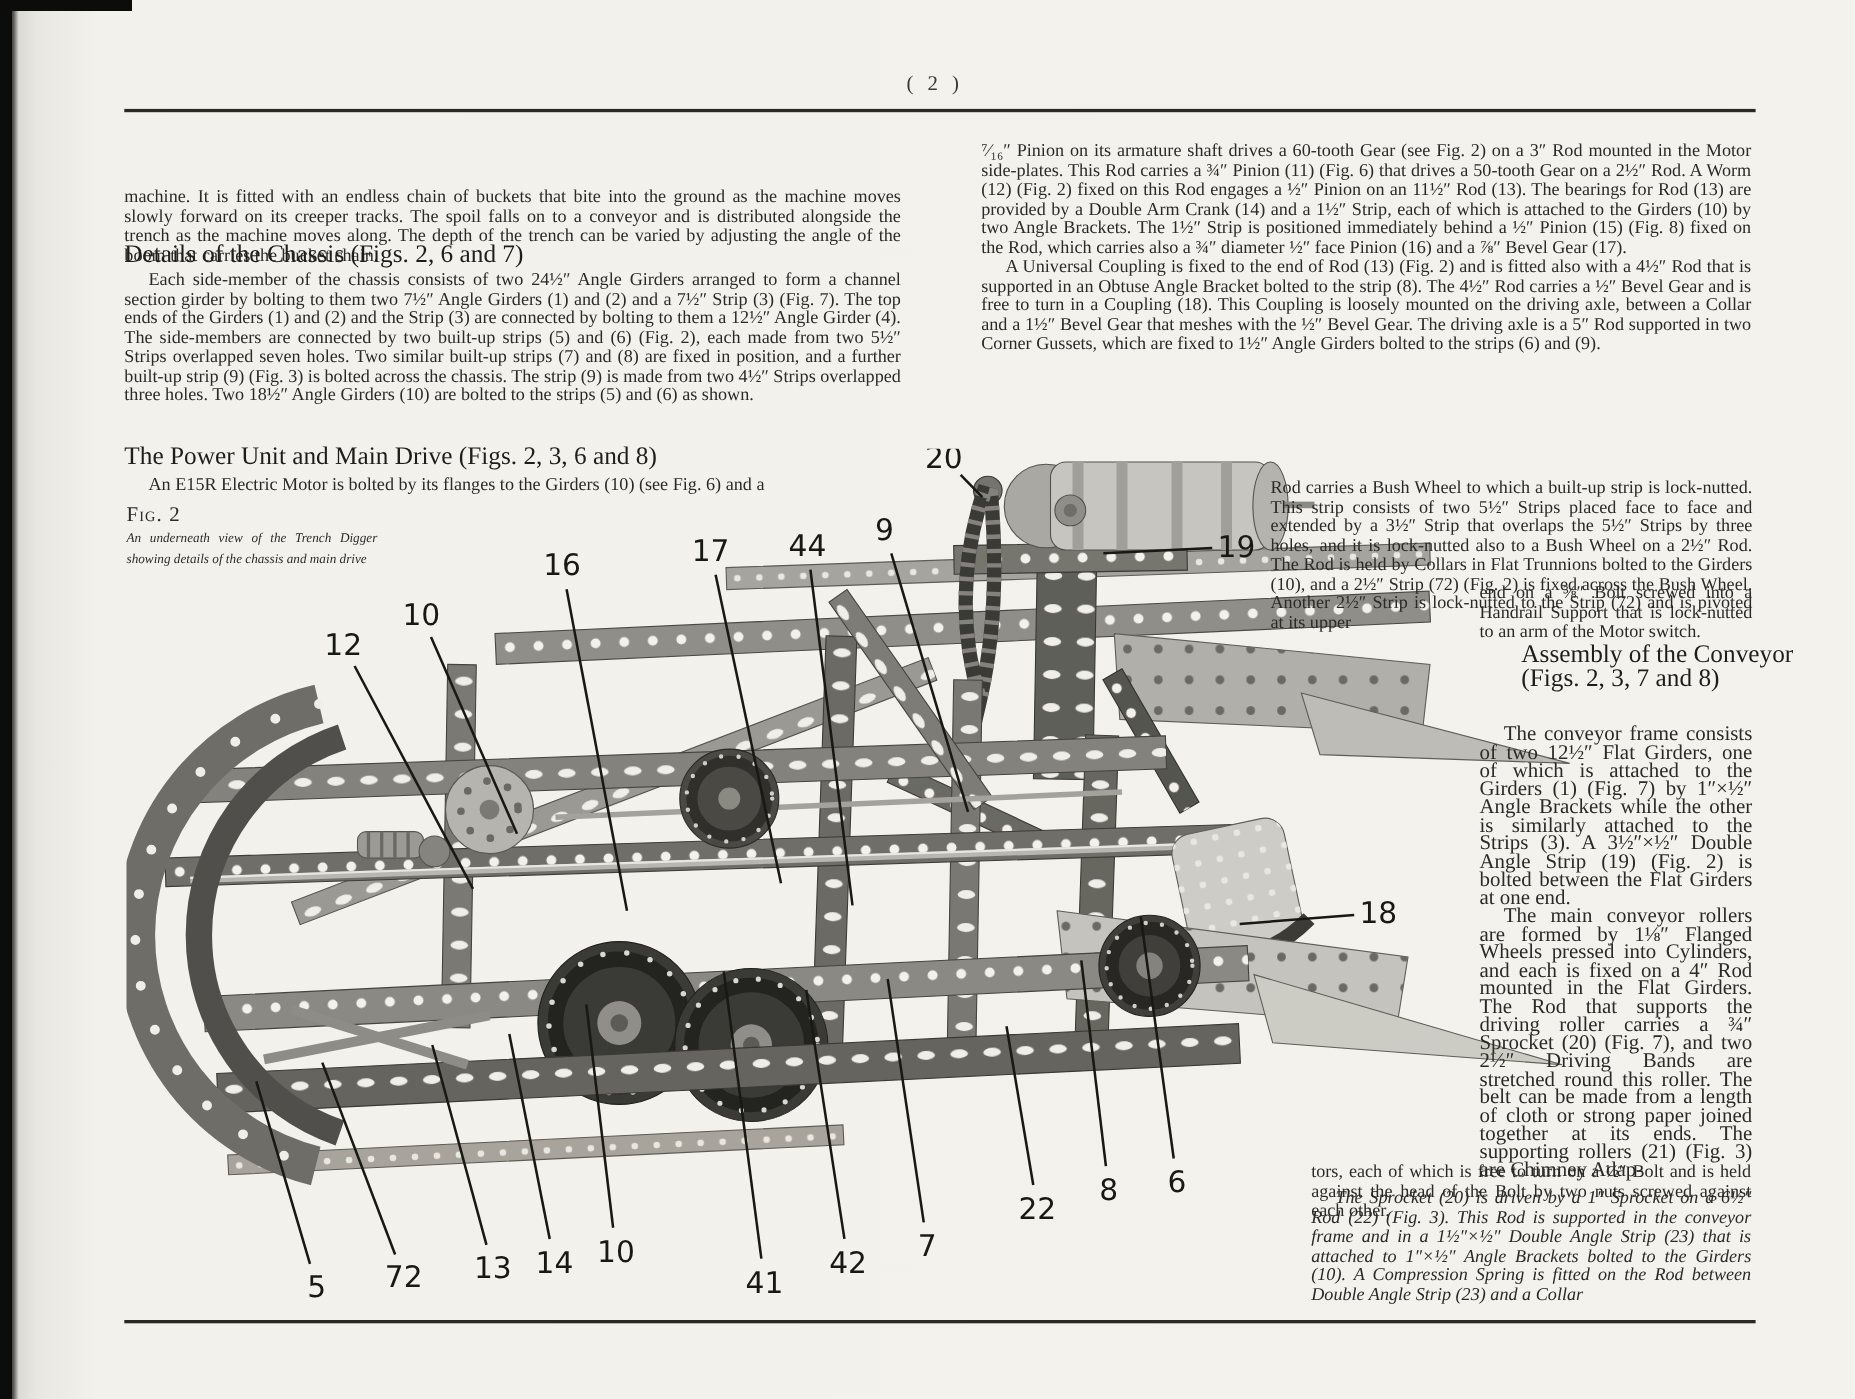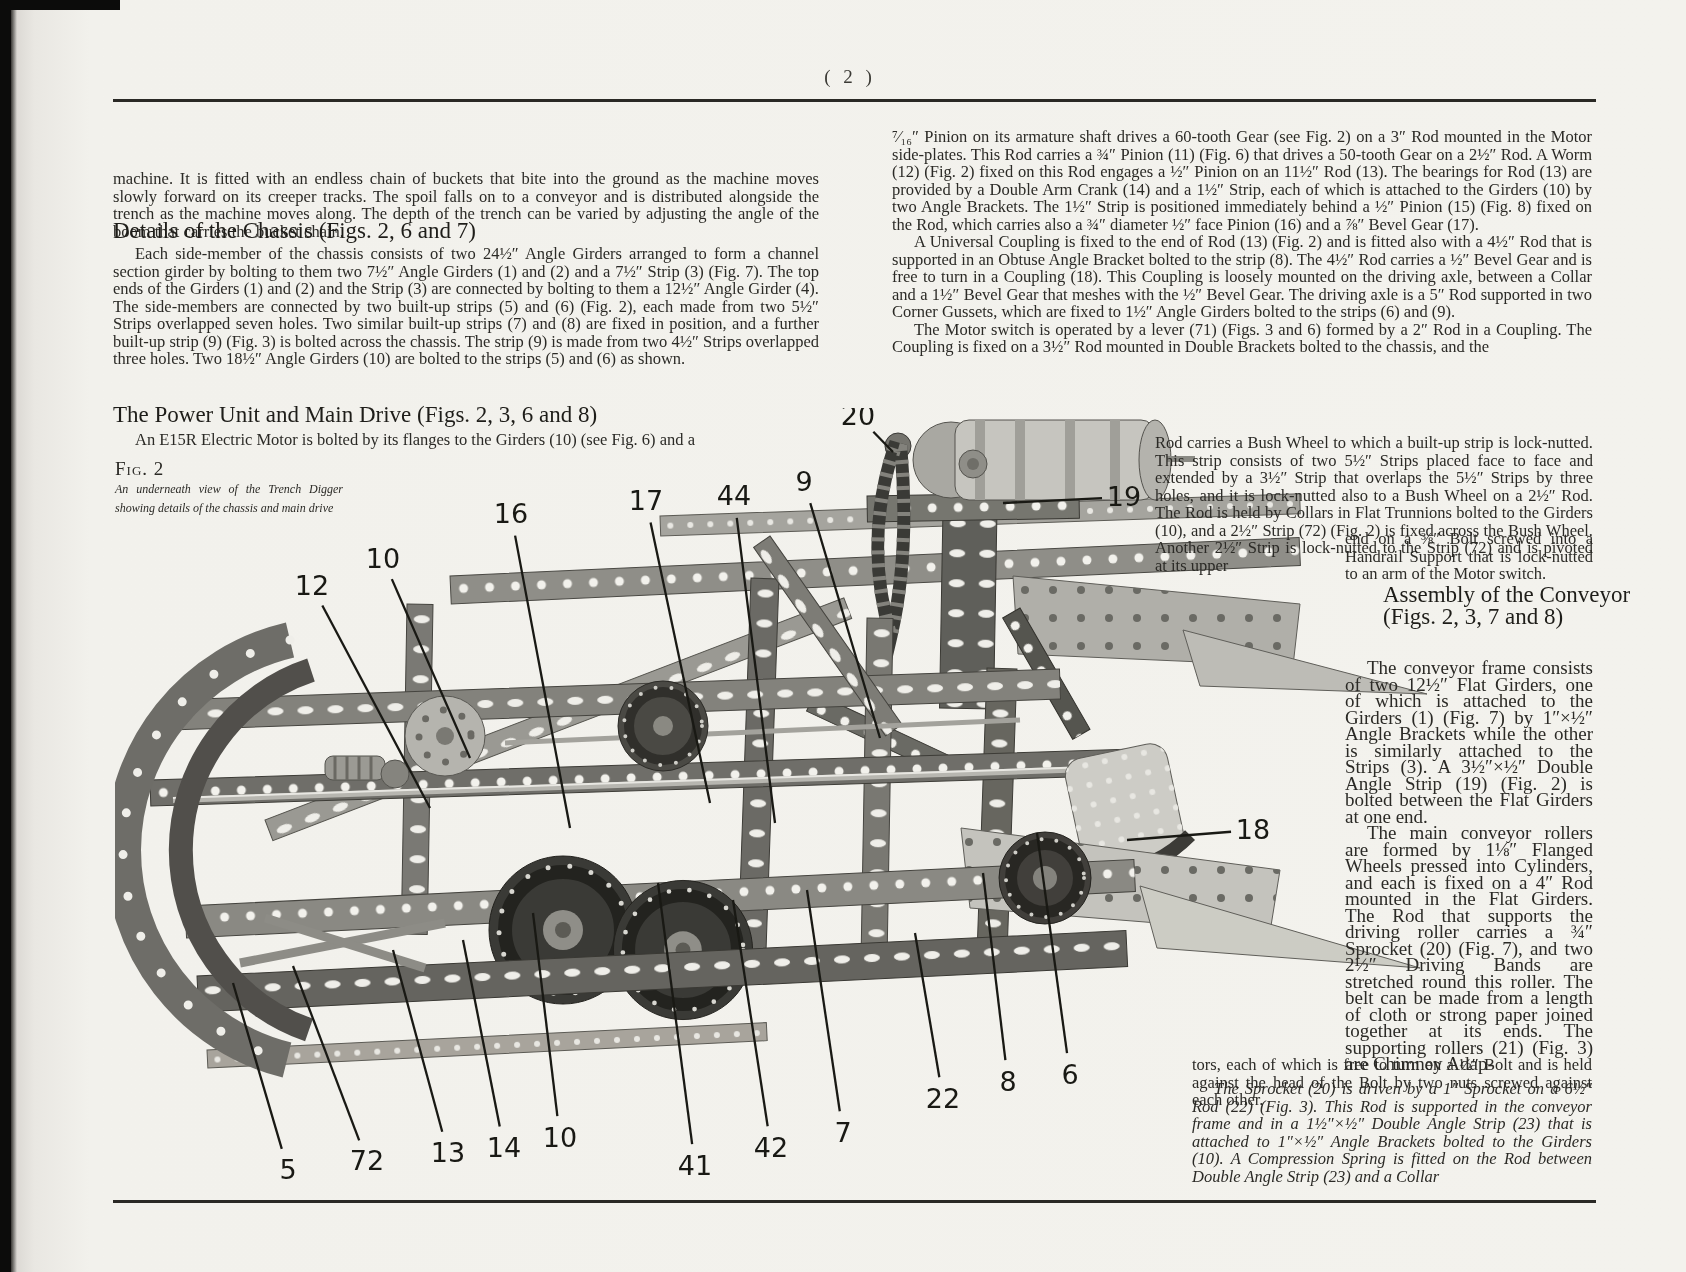--- a/index.html
+++ b/index.html
@@ -276,21 +276,20 @@
   <p class="indent">An E15R Electric Motor is bolted by its flanges to the Girders (10) (see Fig. 6) and a</p>
 </div>
 <div class="caption" style="left:115px;top:458px;width:228px;">
   <div class="figlab">Fig. 2</div>
   <div class="cap-italic">An underneath view of the Trench Digger showing details of the chassis and main drive</div>
 </div>
 
 <div class="para" style="left:892px;top:128px;width:700px;">
   <p>⁷⁄₁₆″ Pinion on its armature shaft drives a 60-tooth Gear (see Fig. 2) on a 3″ Rod mounted in the Motor side-plates. This Rod carries a ¾″ Pinion (11) (Fig. 6) that drives a 50-tooth Gear on a 2½″ Rod. A Worm (12) (Fig. 2) fixed on this Rod engages a ½″ Pinion on an 11½″ Rod (13). The bearings for Rod (13) are provided by a Double Arm Crank (14) and a 1½″ Strip, each of which is attached to the Girders (10) by two Angle Brackets. The 1½″ Strip is positioned immediately behind a ½″ Pinion (15) (Fig. 8) fixed on the Rod, which carries also a ¾″ diameter ½″ face Pinion (16) and a ⅞″ Bevel Gear (17).</p>
   <p class="indent">A Universal Coupling is fixed to the end of Rod (13) (Fig. 2) and is fitted also with a 4½″ Rod that is supported in an Obtuse Angle Bracket bolted to the strip (8). The 4½″ Rod carries a ½″ Bevel Gear and is free to turn in a Coupling (18). This Coupling is loosely mounted on the driving axle, between a Collar and a 1½″ Bevel Gear that meshes with the ½″ Bevel Gear. The driving axle is a 5″ Rod supported in two Corner Gussets, which are fixed to 1½″ Angle Girders bolted to the strips (6) and (9).</p>
-  <p class="indent">The Motor switch is operated by a lever (71) (Figs. 3 and 6) formed by a 2″ Rod in a Coupling. The Coupling is fixed on a 3½″ Rod mounted in Double Brackets bolted to the chassis, and the</p>
 </div>
 <div class="para" style="left:1155px;top:390px;width:438px;margin-top:44px;">
   <p>Rod carries a Bush Wheel to which a built-up strip is lock-nutted. This strip consists of two 5½″ Strips placed face to face and extended by a 3½″ Strip that overlaps the 5½″ Strips by three holes, and it is lock-nutted also to a Bush Wheel on a 2½″ Rod. The Rod is held by Collars in Flat Trunnions bolted to the Girders (10), and a 2½″ Strip (72) (Fig. 2) is fixed across the Bush Wheel. Another 2½″ Strip is lock-nutted to the Strip (72) and is pivoted at its upper</p>
 </div>
 <div class="para" style="left:1345px;top:530px;width:248px;">
   <p>end on a ⅜″ Bolt screwed into a Handrail Support that is lock-nutted to an arm of the Motor switch.</p>
 </div>
 <div class="h" style="left:1345px;top:584px;width:252px;margin-left:38px;">
   <div>Assembly of the Conveyor</div>
   <div>(Figs. 2, 3, 7 and 8)</div>

